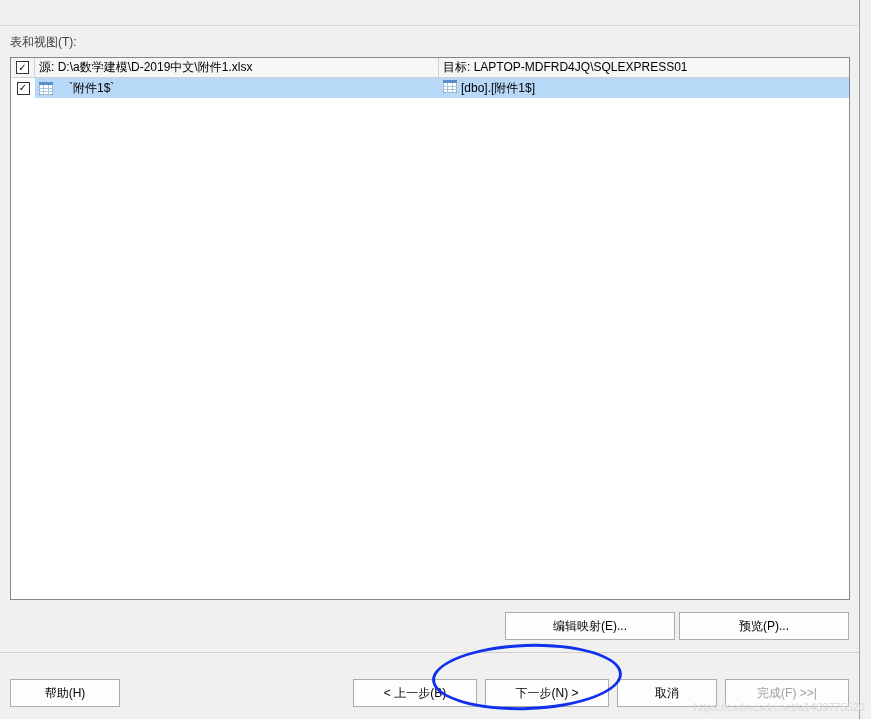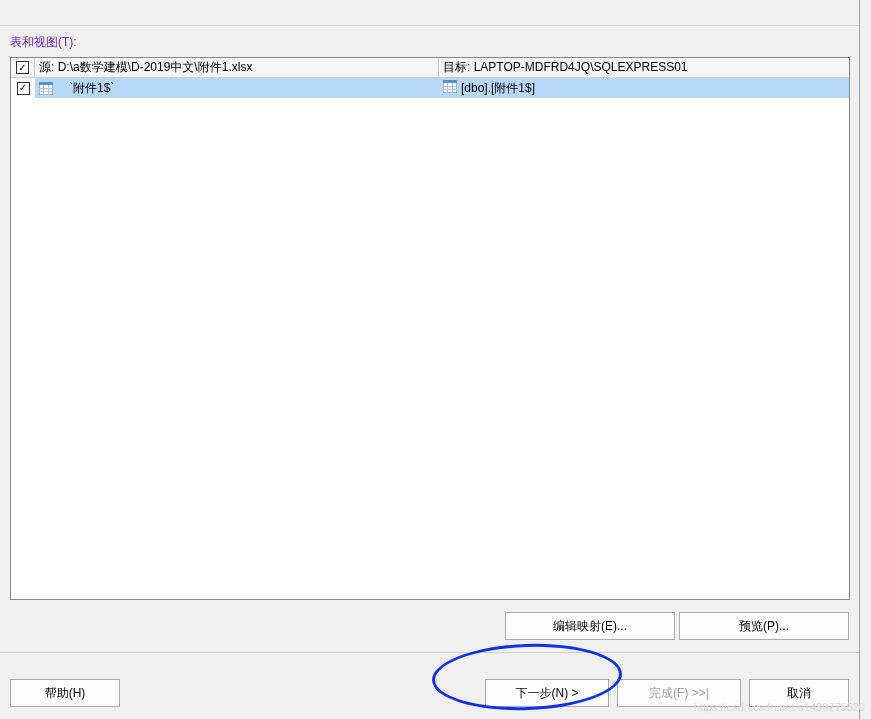--- a/index.html
+++ b/index.html
@@ -27,21 +27,21 @@
     }
     .title-bar-sep {
       height: 26px;
       border-bottom: 1px solid #d8d8d8;
     }
     .content-area {
       padding: 8px 10px 0 10px;
     }
     .section-label {
       font-size: 12px;
-      color: #6d28d9;
+      color: #404040;
       margin-bottom: 6px;
     }
     .table-container {
       border: 1px solid #828790;
       background: #fff;
       height: 543px;
       width: 840px;
     }
     .table-header {
       display: flex;
@@ -239,21 +239,22 @@
   </div>
 
   <div class="button-row-1">
     <button class="btn btn-wide">编辑映射(E)...</button>
     <button class="btn btn-wide">预览(P)...</button>
   </div>
 
   <div class="button-row-2">
     <button class="btn btn-help">帮助(H)</button>
     <div class="spacer"></div>
+    <button class="btn btn-nav">&lt; 上一步(B)</button>
     <button class="btn btn-nav">下一步(N) &gt;</button>
+    <button class="btn btn-cancel">取消</button>
     <button class="btn btn-nav" disabled="">完成(F) &gt;&gt;|</button>
-    <button class="btn btn-cancel">取消</button>
   </div>
 </div>
 
 <div class="annotation-circle"></div>
 
 <div class="watermark">https://csdn.csdn.net/a1439775520</div>
 
 </body></html>

